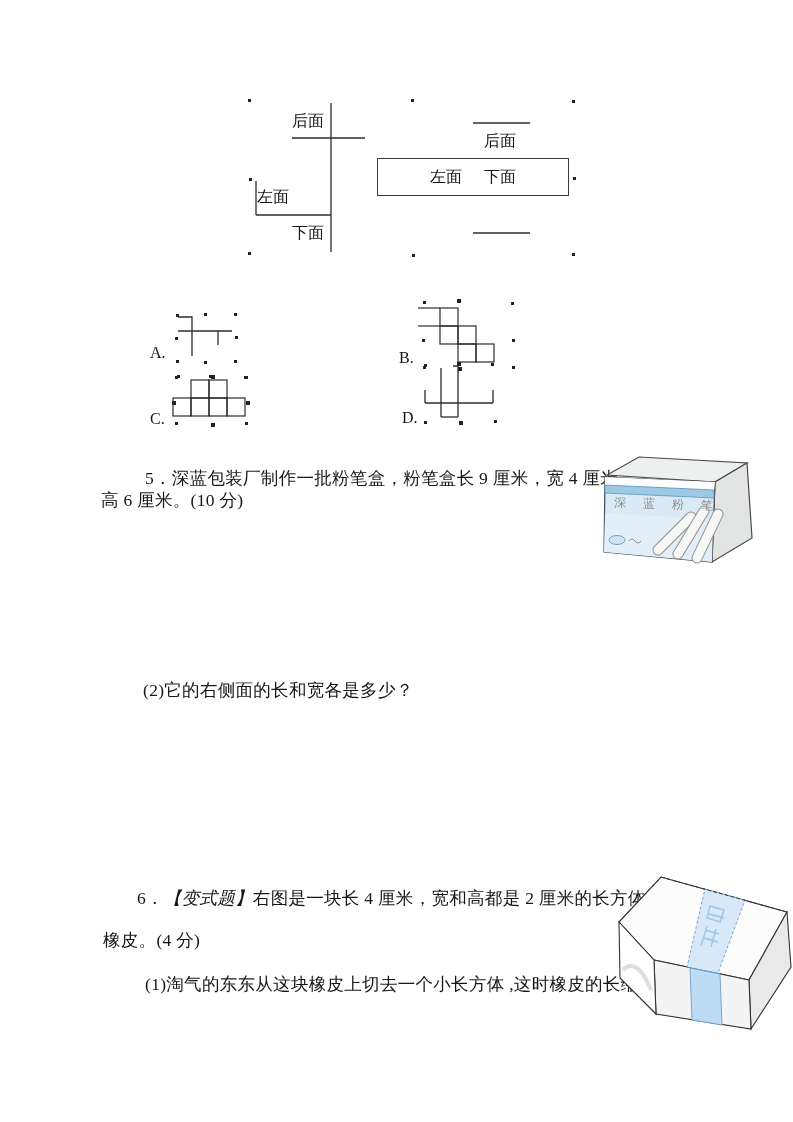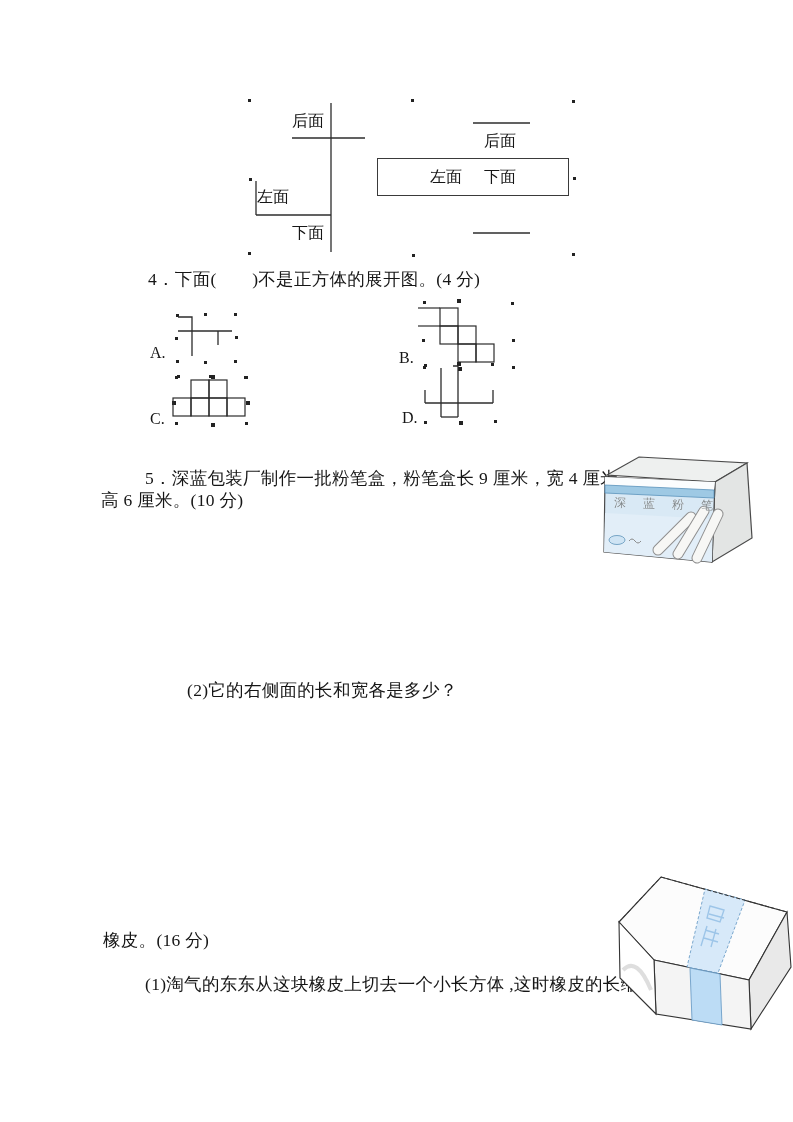--- a/index.html
+++ b/index.html
@@ -50,21 +50,20 @@
   </svg>
   <div class="small-label" style="left:292px;top:111px;">后面</div>
   <div class="small-label" style="left:257px;top:187px;">左面</div>
   <div class="small-label" style="left:292px;top:223px;">下面</div>
   <div class="small-label" style="left:484px;top:131px;">后面</div>
   <div class="face-box" style="left:377px;top:158px;width:190px;height:36px;">
     <span>左面</span>
     <span>下面</span>
   </div>
 
-  <div class="t" style="left:148px;top:267px;">4．下面(　　)不是正方体的展开图。(4 分)</div>
 
   <div class="opt" style="left:150px;top:344px;">A.</div>
   <svg style="left:168px;top:303px;" width="88" height="78" viewBox="0 0 88 78">
     <g fill="#222">
       <rect x="8" y="11" width="3" height="3"></rect>
         <rect x="36" y="10" width="3" height="3"></rect>
       <rect x="66" y="10" width="3" height="3"></rect>
         <rect x="7" y="34" width="3" height="3"></rect>
       <rect x="67" y="33" width="3" height="3"></rect>
         <rect x="8" y="57" width="3" height="3"></rect>
@@ -141,21 +140,21 @@
       <polyline points="37,6 42,6 42,57"></polyline>
       <line x1="9" y1="43" x2="77" y2="43"></line>
       <line x1="9" y1="30" x2="9" y2="43"></line>
       <line x1="77" y1="30" x2="77" y2="43"></line>
       <line x1="25" y1="57" x2="42" y2="57"></line>
     </g>
   </svg>
 
   <div class="t" style="left:145px;top:466px;">5．深蓝包装厂制作一批粉笔盒，粉笔盒长 9 厘米，宽 4 厘米，</div>
   <div class="t" style="left:101px;top:488px;">高 6 厘米。(10 分)</div>
-  <div class="t" style="left:143px;top:678px;margin-left:44px;">(2)它的右侧面的长和宽各是多少？</div>
+  <div class="t" style="left:143px;top:678px;">(2)它的右侧面的长和宽各是多少？</div>
 
   <svg style="left:603px;top:453px;" width="162" height="118" viewBox="0 0 162 118">
     <polygon points="4,22 36,4 144,10 112,29" fill="#eef0ef" stroke="#4a4a4a" stroke-width="1.2"></polygon>
     <polygon points="112,29 144,10 149,85 109,109" fill="#e3e5e4" stroke="#4a4a4a" stroke-width="1.2"></polygon>
     <polygon points="2,24 112,29 109,109 1,99" fill="#d9e9f5" stroke="#4a4a4a" stroke-width="1.2"></polygon>
     <polygon points="2,24 112,29 111,37 2,32" fill="#fbfdfe" stroke="none"></polygon>
     <polygon points="2,32 111,37 111,45 2,40" fill="#9ec9e4" stroke="#5b93bb" stroke-width="0.8"></polygon>
     <polygon points="2,60 110,66 109,109 1,99" fill="#e2eef8" stroke="none"></polygon>
 
     <g>
@@ -167,21 +166,24 @@
       <line x1="94" y1="105" x2="115" y2="61" stroke="#f7f7f5" stroke-width="9" stroke-linecap="round"></line>
     </g>
 
     <g>
       <ellipse cx="14" cy="87" rx="8" ry="4.5" fill="#cfe4f4" stroke="#76a5c6" stroke-width="1"></ellipse>
       <path d="M26,88 q3,-4 6,0 q3,4 6,0" fill="none" stroke="#8a8a8a" stroke-width="1"></path>
     </g>
   </svg>
   <div class="chalk-text" style="left:614px;top:496px;">深 蓝 粉 笔</div>
 
-  <div class="t" style="left:103px;top:928px;">橡皮。(16 分)</div>
+  <div class="t" style="left:137px;top:886px;">
+    <span>6．</span><span class="tag-italic">【变式题】</span><span>右图是一块长 4 厘米，宽和高都是 2 厘米的长方体</span>
+  </div>
+  <div class="t" style="left:103px;top:928px;">橡皮。(4 分)</div>
   <div class="t" style="left:145px;top:972px;">(1)淘气的东东从这块橡皮上切去一个小长方体 ,这时橡皮的长缩</div>
 
   <svg style="left:610px;top:868px;" width="185" height="162" viewBox="0 0 185 162">
 
     <polygon points="9,54 51,9 177,44 139,112 44,92" fill="#fcfcfc" stroke="#333" stroke-width="1.1"></polygon>
 
     <polygon points="177,44 181,99 141,161 139,112" fill="#e9e9e9" stroke="#333" stroke-width="1.1"></polygon>
 
     <polygon points="44,92 139,112 141,161 46,146" fill="#f4f4f4" stroke="#333" stroke-width="1.1"></polygon>
 

